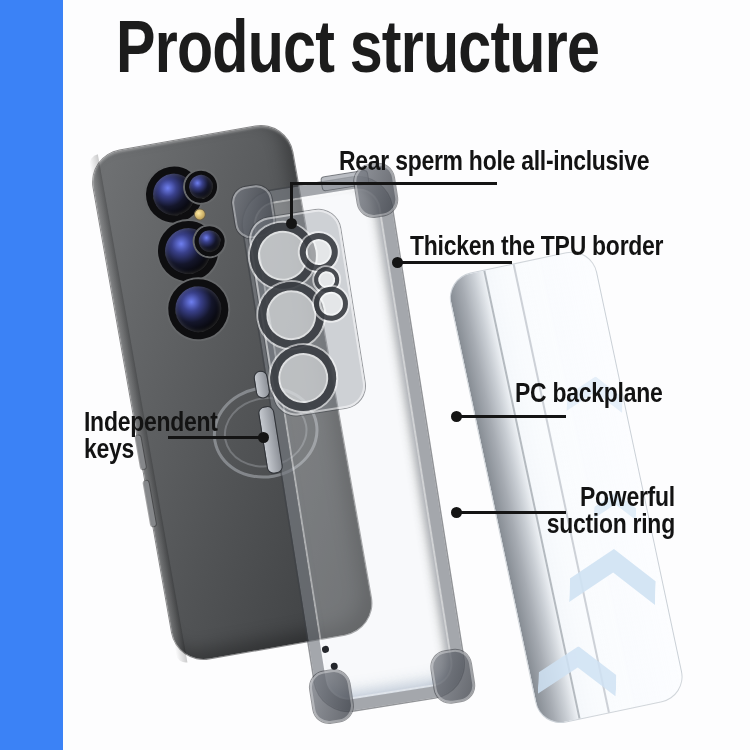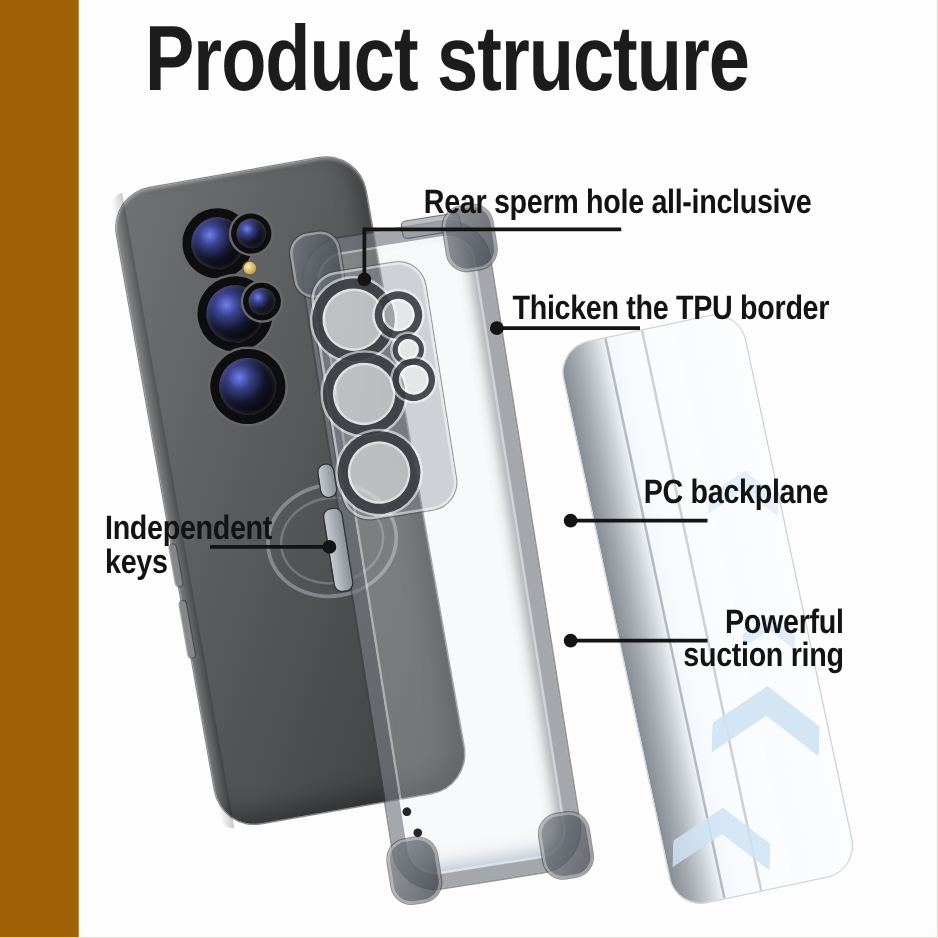--- a/index.html
+++ b/index.html
@@ -1,16 +1,16 @@
 <!DOCTYPE html>
 <html><head>
 <meta charset="utf-8">
 <style>
   html,body{margin:0;padding:0;background:#fff;}
-  .stage{position:relative;width:750px;height:750px;background:#a16207;overflow:hidden;
+  .stage{position:relative;width:750px;height:750px;background:#3b82f6;overflow:hidden;
          font-family:"Liberation Sans",sans-serif;}
   .abs{position:absolute;}
 
   
   .title{left:116px;top:8px;font-size:74px;font-weight:700;color:#1c1c1c;line-height:1.05;
          letter-spacing:-1px;transform:scaleX(0.80);transform-origin:left top;white-space:nowrap;}
 
   
   .lbl{font-size:27px;font-weight:700;color:#131313;line-height:27px;white-space:nowrap;
        transform:scaleX(0.85);transform-origin:left top;letter-spacing:-0.3px;z-index:20;}

